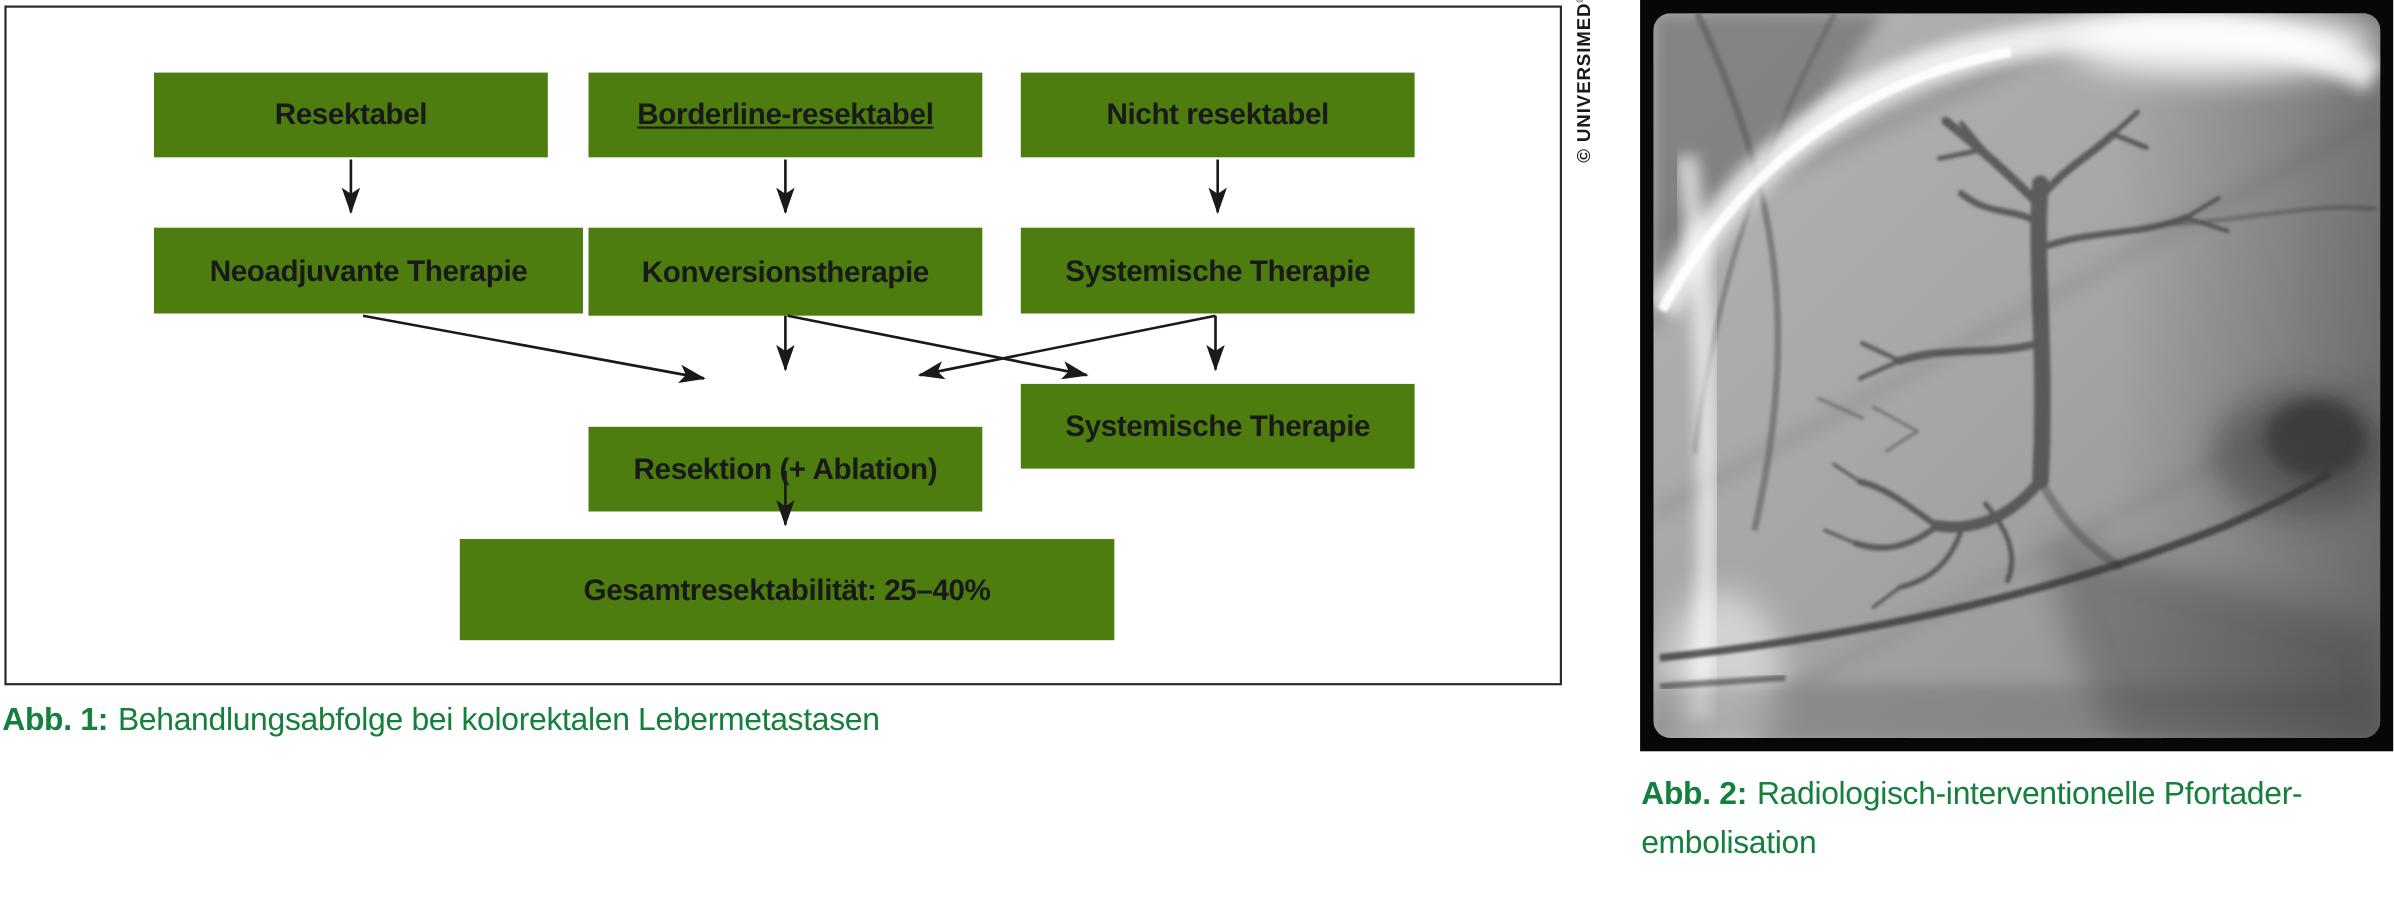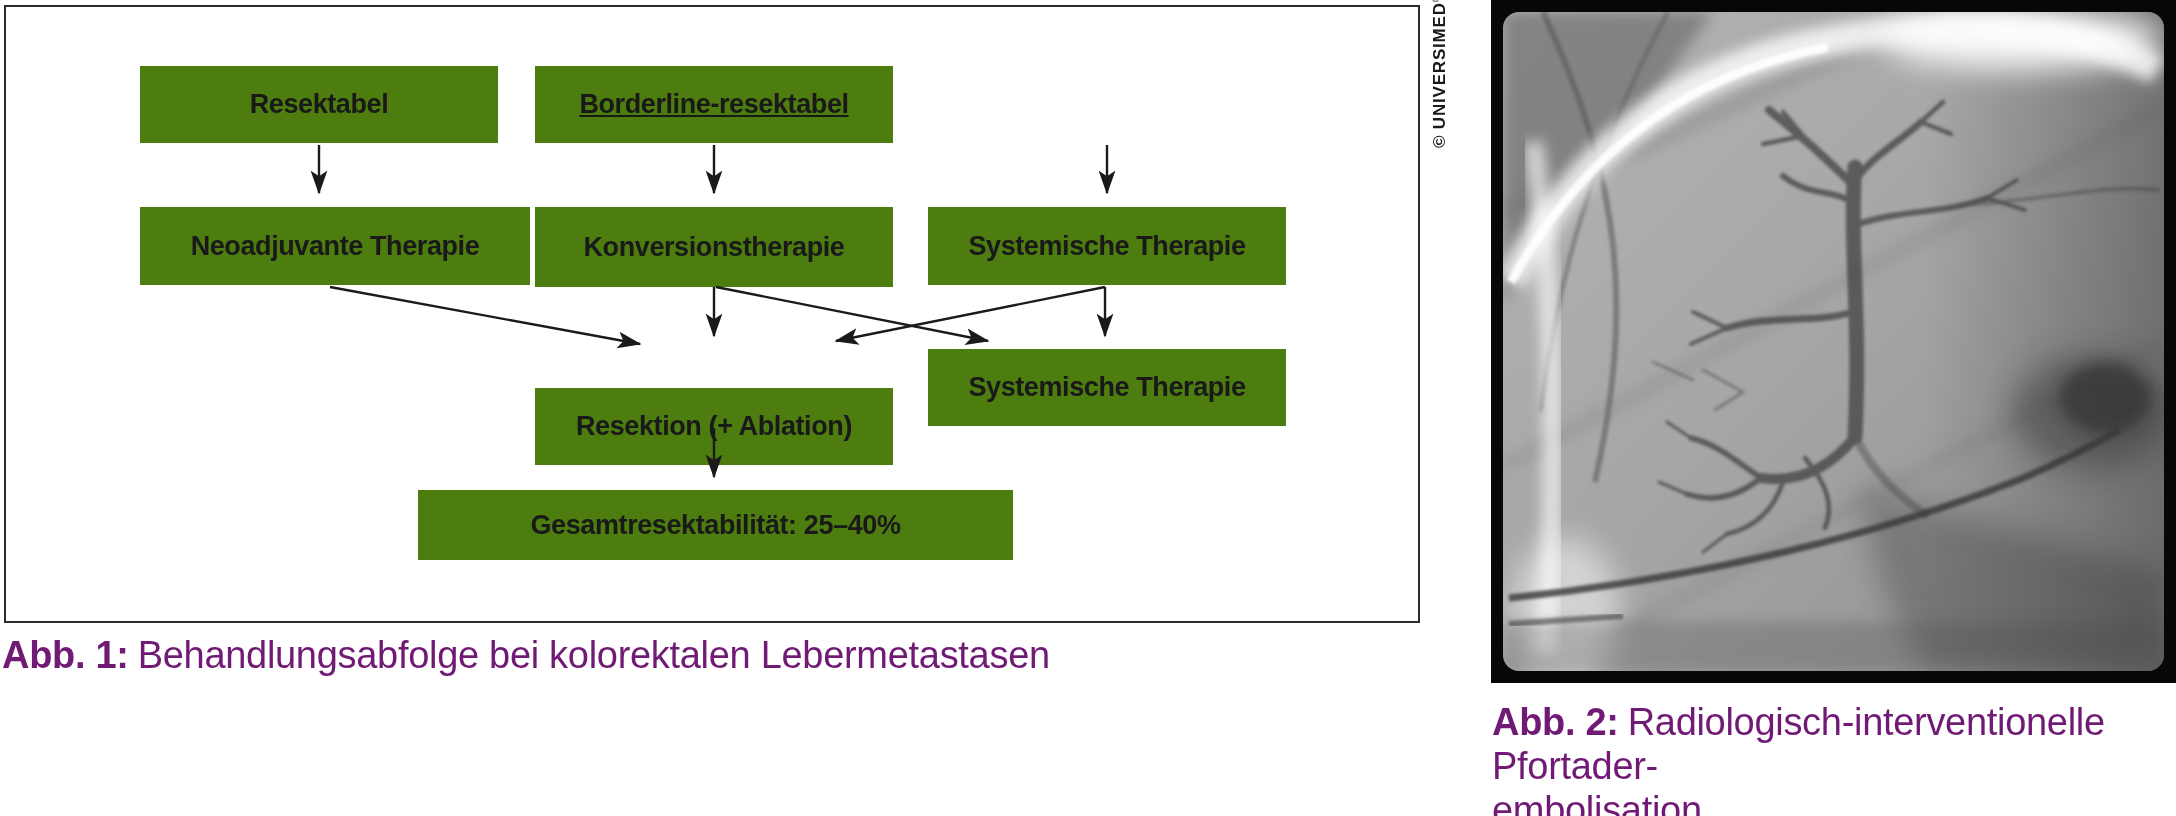--- a/index.html
+++ b/index.html
@@ -19,48 +19,49 @@
     text-align:center;
   }
   .b-r1c1{left:140px;top:66px;width:358px;height:77px;}
   .b-r1c2{left:535px;top:66px;width:358px;height:77px;text-decoration:underline;}
   .b-r1c3{left:928px;top:66px;width:358px;height:77px;}
   .b-r2c1{left:140px;top:207px;width:390px;height:78px;}
   .b-r2c2{left:535px;top:207px;width:358px;height:80px;}
   .b-r2c3{left:928px;top:207px;width:358px;height:78px;}
   .b-r3c2{left:535px;top:349px;width:358px;height:77px;margin-top:39px;}
   .b-r3c3{left:928px;top:349px;width:358px;height:77px;}
-  .b-r4  {left:418px;top:490px;width:595px;height:70px;}
+  .b-r4  {left:418px;top:490px;width:595px;height:92px;}
   .arrows{position:absolute;left:0;top:0;width:2176px;height:816px;pointer-events:none;}
   .copyright{
     position:absolute;left:1430px;top:148px;transform:rotate(-90deg);
     transform-origin:0 0;white-space:nowrap;
     font-size:17px;font-weight:700;letter-spacing:0.8px;color:#1a1a1a;
   }
   .copyright sup{font-size:9px;vertical-align:6px;letter-spacing:0;}
-  .caption{font-size:38px;letter-spacing:-0.3px;color:#701a75;line-height:44px;}
+  .caption{font-size:29px;letter-spacing:-0.3px;color:#15803d;line-height:44px;}
   .caption b{margin-right:9px;}
   .caption1{position:absolute;left:2px;top:633px;}
   .caption2{position:absolute;left:1492px;top:700px;width:684px;}
   
   .xray{
     position:absolute;left:1491px;top:0;width:685px;height:683px;margin:0;
     background:#070707;box-sizing:border-box;padding:12px;
   }
   .xray svg{display:block;width:100%;height:100%;}
 </style>
 </head>
 <body>
 
 <div class="stage">
 
   <div class="panel"></div>
 
   <div class="fc-box b-r1c1">Resektabel</div>
   <div class="fc-box b-r1c2">Borderline-resektabel</div>
+  <div class="fc-box b-r1c3">Nicht resektabel</div>
   <div class="fc-box b-r2c1">Neoadjuvante Therapie</div>
   <div class="fc-box b-r2c2">Konversionstherapie</div>
   <div class="fc-box b-r2c3">Systemische Therapie</div>
   <div class="fc-box b-r3c2">Resektion (+ Ablation)</div>
   <div class="fc-box b-r3c3">Systemische Therapie</div>
   <div class="fc-box b-r4">Gesamtresektabilität: 25–40%</div>
 
   <svg class="arrows" viewBox="0 0 2176 816" xmlns="http://www.w3.org/2000/svg">
     <defs>
       <marker id="ah" viewBox="0 0 12 9" markerWidth="24" markerHeight="18" refX="11.2" refY="4.5" orient="auto" markerUnits="userSpaceOnUse">

